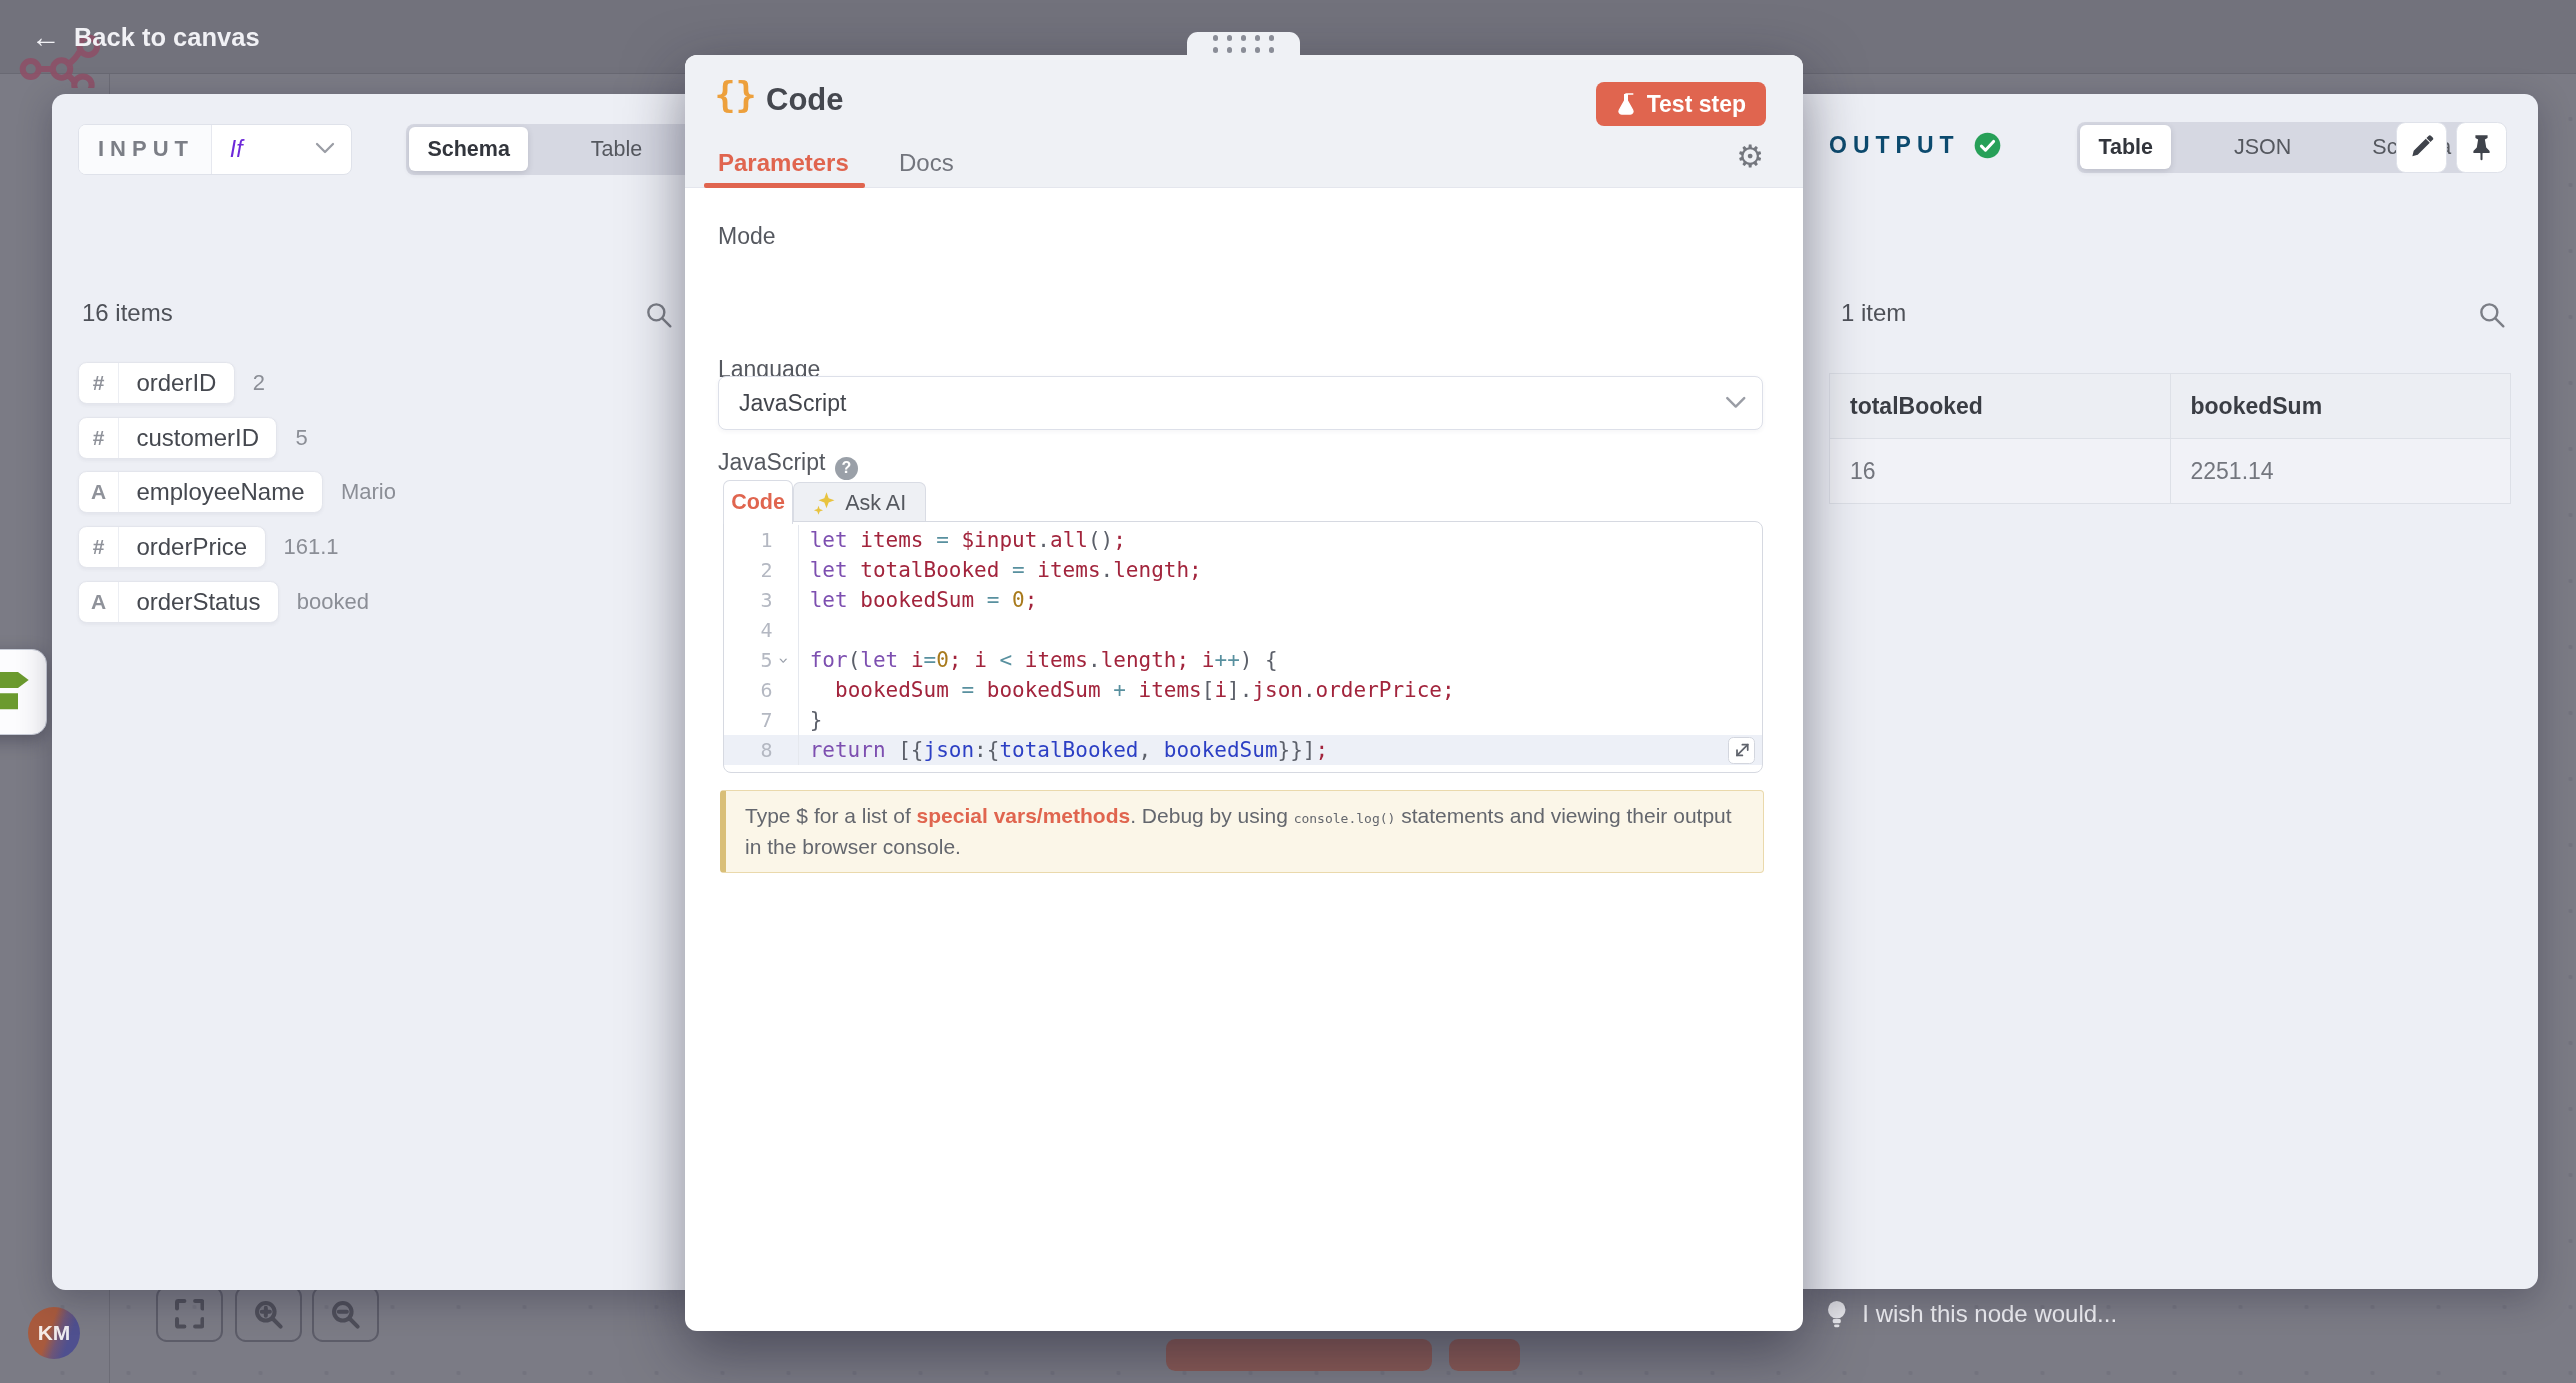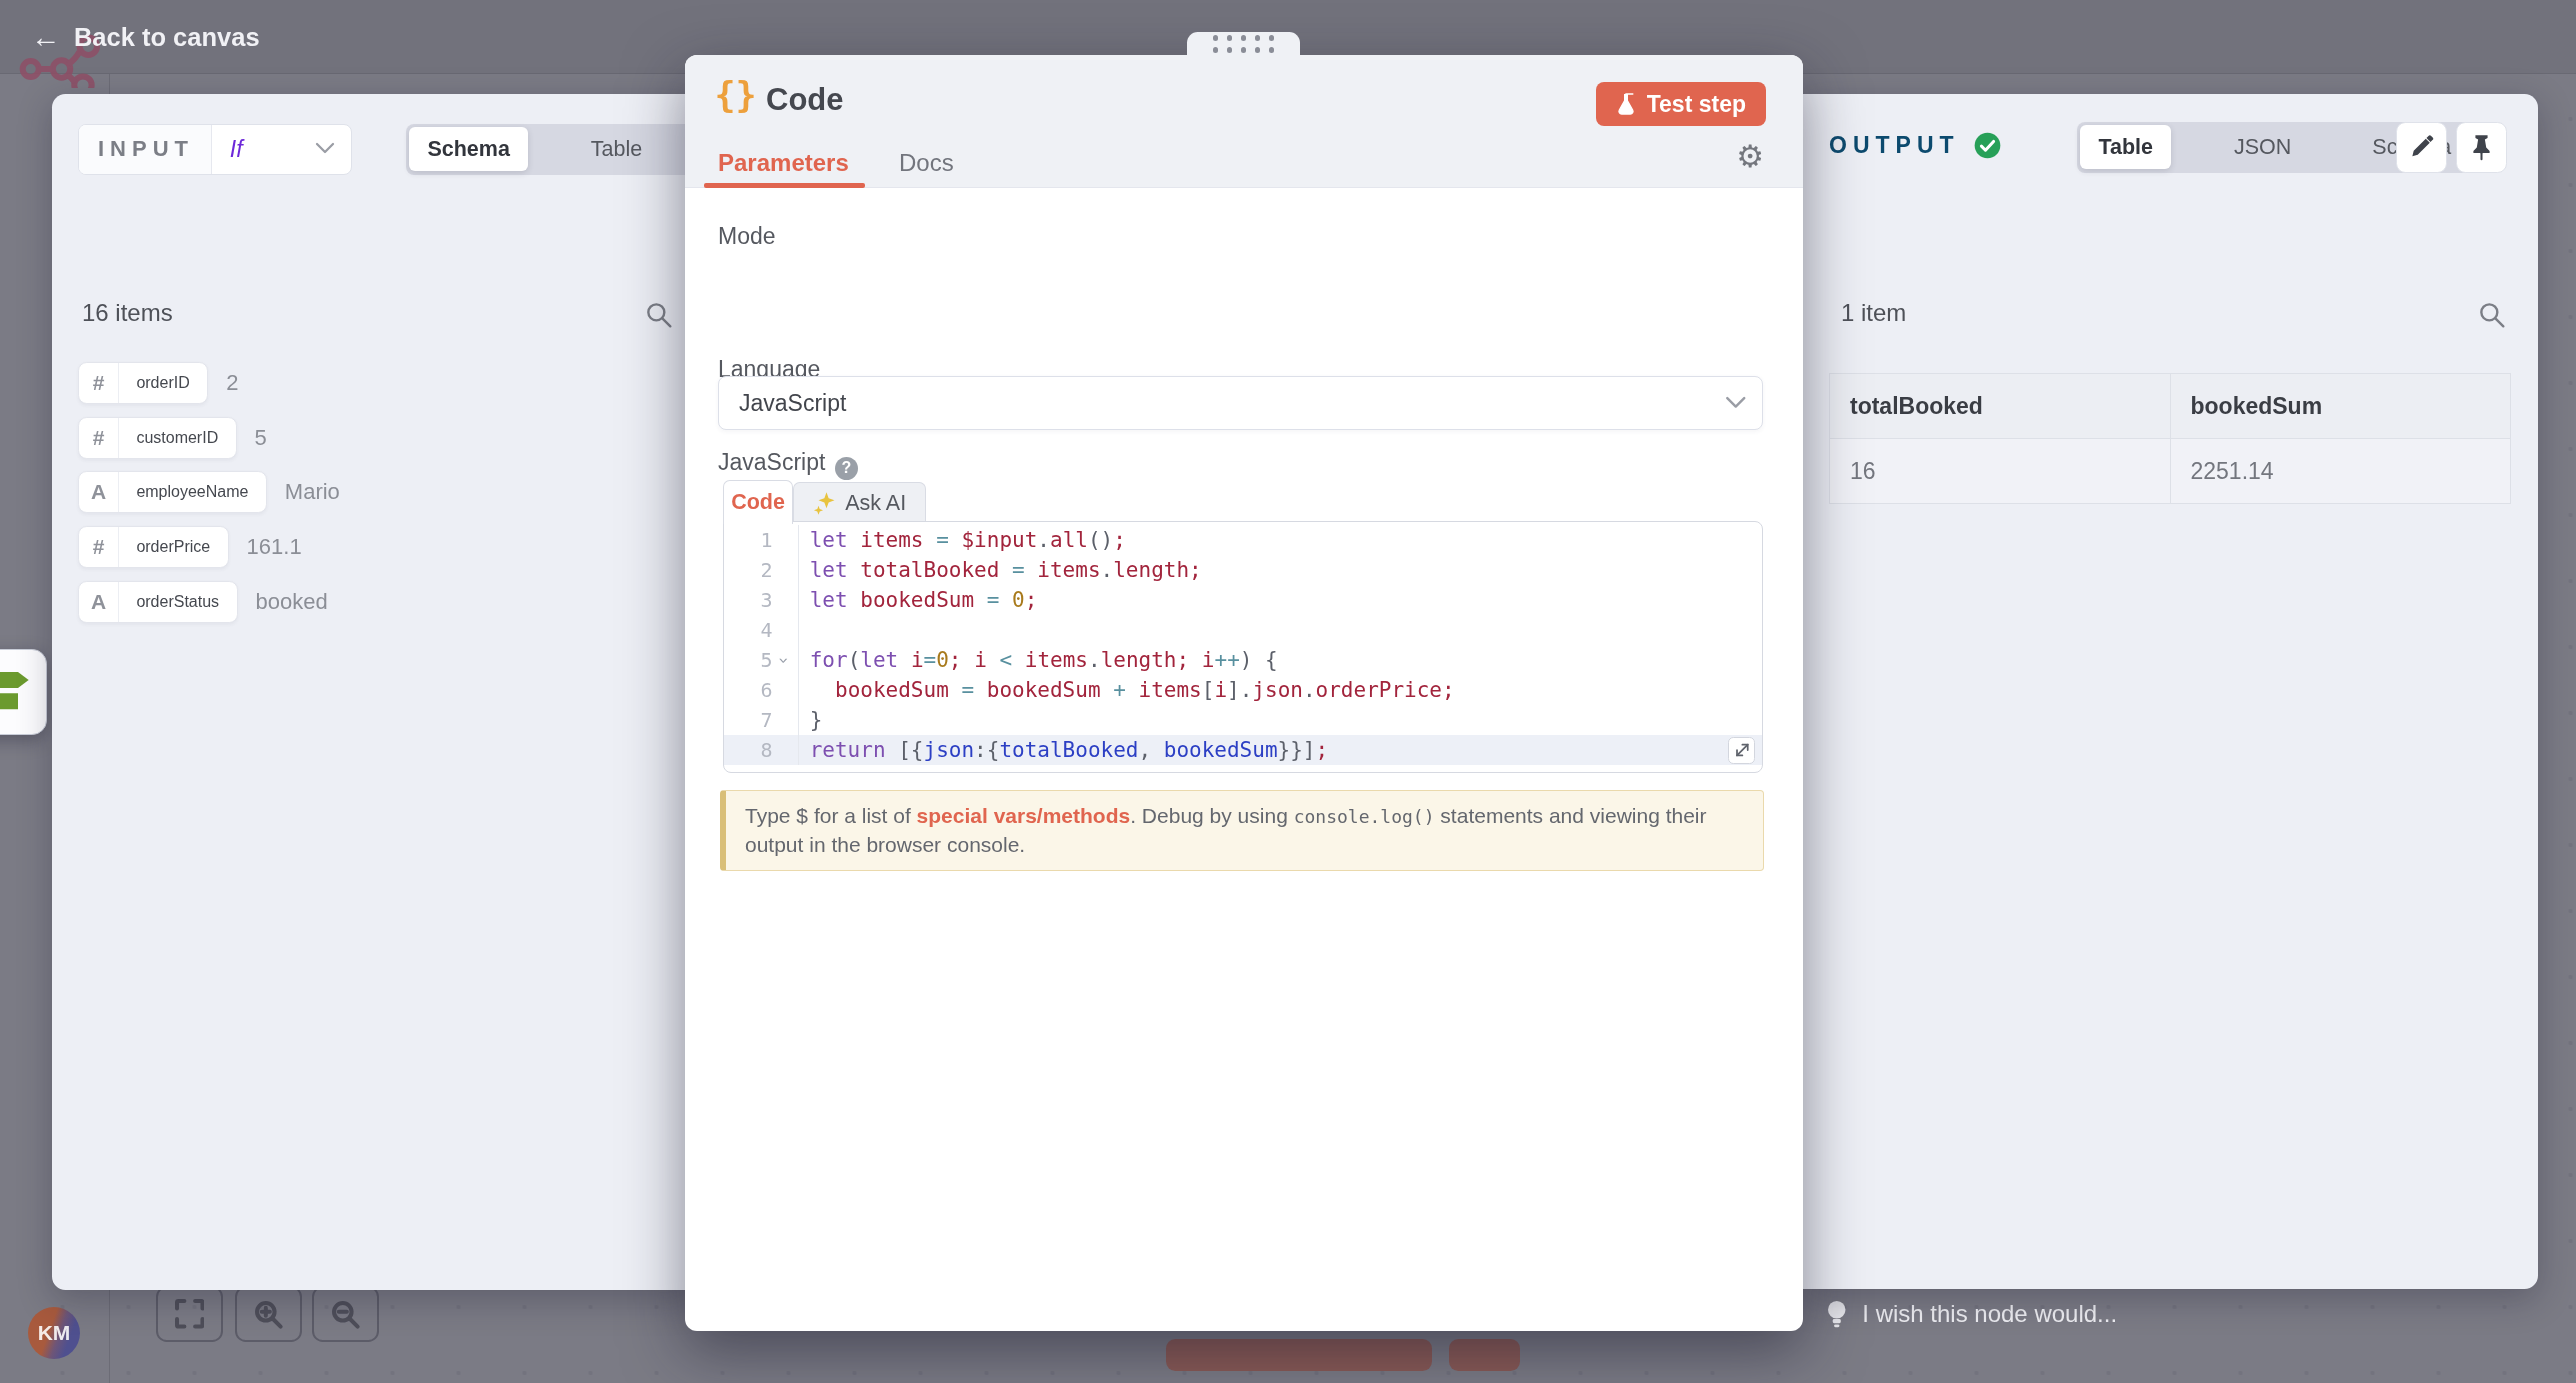--- a/index.html
+++ b/index.html
@@ -62,21 +62,21 @@
   .chev svg { stroke:#9a9da5; fill:none; stroke-width:3.4; stroke-linecap:round; stroke-linejoin:round; }
   #input-view-tabs { position:absolute; left:354px; top:29.5px; height:51px; }
   #input-count { position:absolute; left:30px; top:205px; }
   #input-search { position:absolute; left:593px; top:207px; cursor:pointer; }
   #schema-list { position:absolute; left:26px; top:268px; display:flex; flex-direction:column; gap:12.7px; }
   .field-row { display:flex; align-items:center; }
   .field-pill { display:inline-flex; align-items:stretch; background:#fff; border:1.3px solid #e3e5ec;
     border-radius:8.7px; height:42px; cursor:grab; box-shadow:0 1.3px 3.4px rgba(60,60,80,.05); }
   .field-pill .ticon { width:40px; display:flex; align-items:center; justify-content:center;
     font-size:21px; font-weight:700; color:#8f929a; border-right:1.3px solid #eceef3; }
-  .field-pill .fname { display:flex; align-items:center; padding:0 17.4px; font-size:16px; color:#45484f; }
+  .field-pill .fname { display:flex; align-items:center; padding:0 17.4px; font-size:24px; color:#45484f; }
   .field-val { margin-left:18px; font-size:22px; color:#8b8e96; }
 
   
   #output-panel { left:1803px; top:94px; width:735px; height:1195px; border-radius:0 13.4px 13.4px 0;
     box-shadow:0 9.4px 34px rgba(30,30,50,.3); }
   #output-label-row { position:absolute; left:26px; top:38px; display:flex; align-items:center; gap:14.8px; }
   #output-view-tabs { position:absolute; left:274px; top:27.5px; height:51px; }
   #edit-output-btn { position:absolute; left:593px; top:27.5px; width:51px; height:51px; }
   #pin-output-btn { position:absolute; left:653px; top:27.5px; width:51px; height:51px; }
   #output-count { position:absolute; left:38px; top:205px; }
@@ -147,21 +147,21 @@
   .tok-pn { color:var(--code-punctuation,#5c606a); } .tok-sm { color:var(--code-variable,#a2243c); }
   .tok-pr { color:var(--code-property,#2c3fc4); } .tok-pl { color:#3c4049; }
   #expand-editor-btn { position:absolute; right:6.7px; bottom:8px; width:27px; height:27px;
     background:#fff; border:1.3px solid #d3d6de; border-radius:5.4px; display:flex; align-items:center;
     justify-content:center; cursor:pointer; z-index:3; }
 
   #hint-box { position:absolute; left:35px; top:735px; width:1044px; background:var(--hint-bg,#fbf6e8);
     border:1.3px solid #ead9ac; border-left:6px solid #d9bf78; border-radius:4px; padding:11.4px 19px;
     font-size:21px; line-height:27.5px; color:#64676e; }
   #hint-box .hint-link { color:var(--accent,#e0654f); font-weight:700; cursor:pointer; }
-  #hint-box .hint-code { font-family:"DejaVu Sans Mono",monospace; font-size:18px; }
+  #hint-box .hint-code { font-family:"DejaVu Sans Mono",monospace; font-size:13px; }
 </style>
 </head>
 <body>
 
 <div class="canvas">
   <div class="sidebar-line"></div>
   <div class="topbar"></div>
   <svg class="brand-logo" width="154" height="54" viewBox="0 0 230 80">
     <g stroke="#8f4e66" stroke-width="9" fill="none">
       <circle cx="22" cy="52" r="12"></circle>

